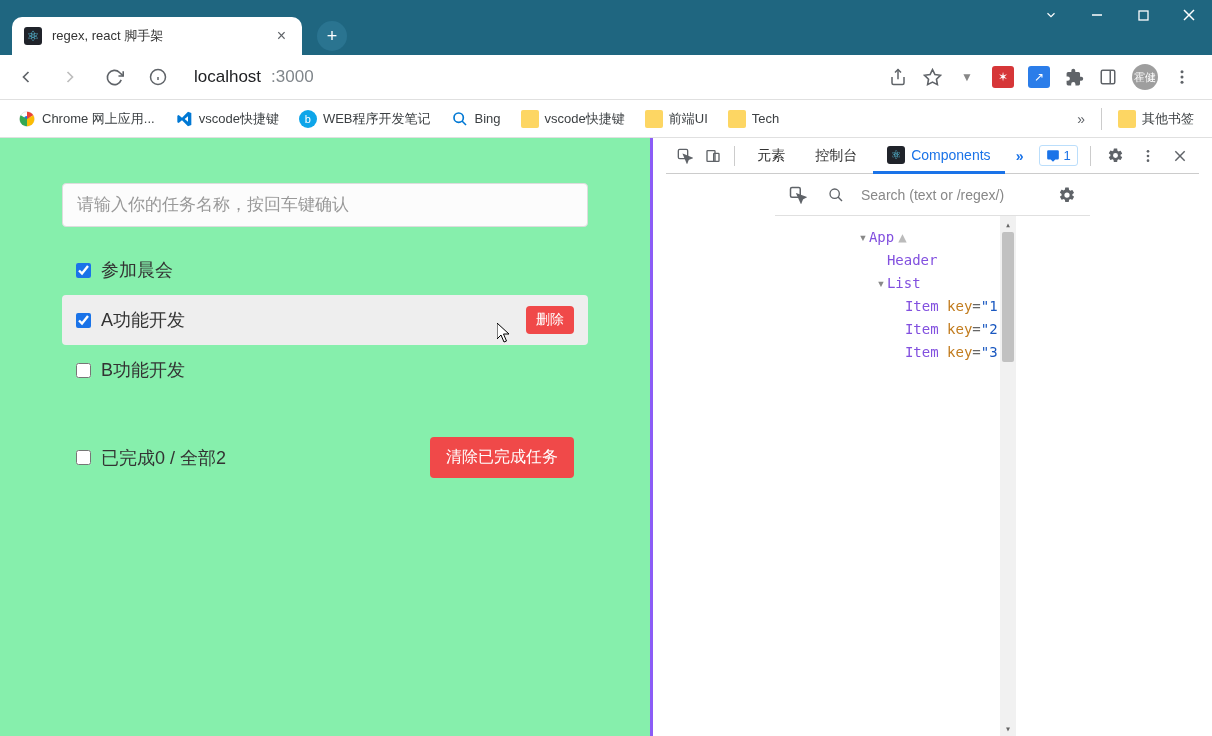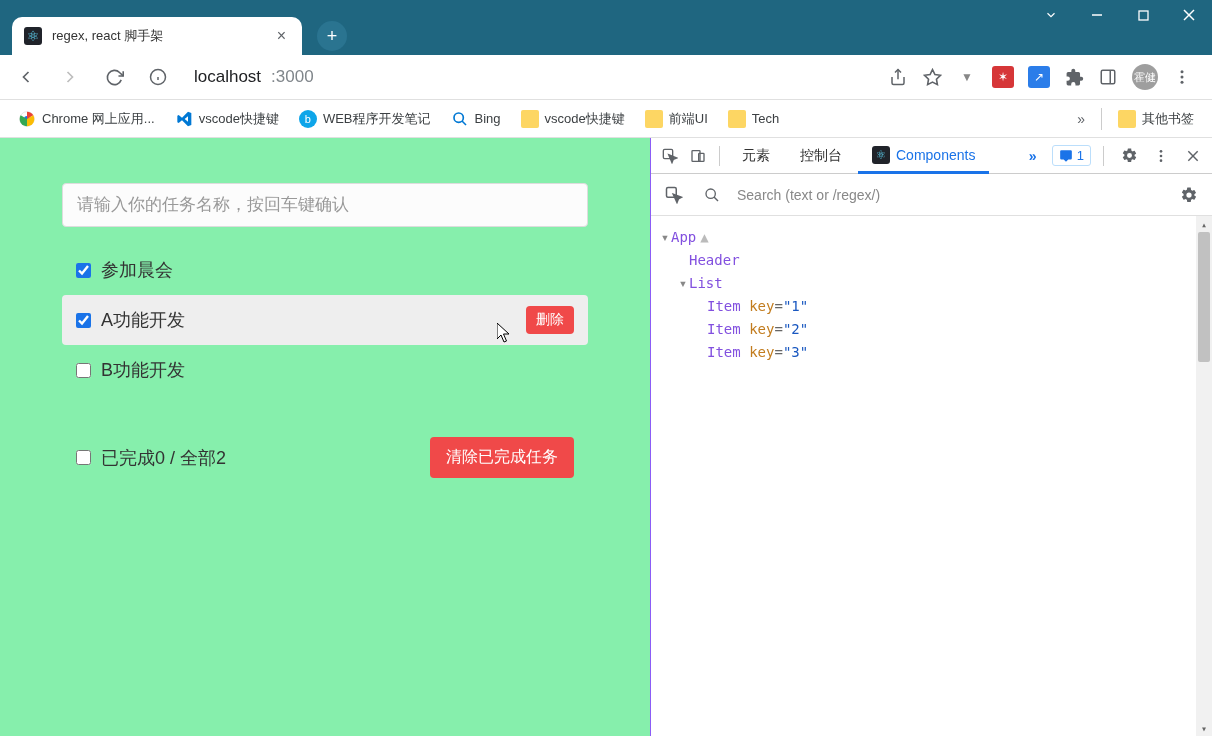--- a/index.html
+++ b/index.html
@@ -30,21 +30,21 @@
 
 .bookmarks { height: 38px; background: #fff; border-bottom: 1px solid #e0e0e0; display: flex; align-items: center; padding: 0 10px; gap: 4px; }
 .bm { display: flex; align-items: center; gap: 6px; padding: 4px 8px; border-radius: 4px; cursor: pointer; font-size: 13px; color: #3c4043; white-space: nowrap; }
 .bm-icon { width: 18px; height: 18px; display: flex; align-items: center; justify-content: center; }
 .bm-chevron { color: #5f6368; padding: 4px 8px; cursor: pointer; margin-left: auto; }
 .bm-sep { width: 1px; height: 22px; background: #ccc; margin: 0 4px; }
 
 
 .content-row { display: flex; height: calc(736px - 55px - 45px - 38px); }
 .app-pane { width: 650px; padding: 45px 62px 0 62px; background: #86efac; }
-.devtools { flex: 1; border-left: 1px solid #8b5cf6; display: flex; flex-direction: column; background: #fff; }
+.devtools { flex: 1; border-left: 3px solid #8b5cf6; display: flex; flex-direction: column; background: #fff; align-items: center; }
 
 
 .task-input { width: 100%; height: 44px; border: 1px solid #ddd; border-radius: 4px; padding: 0 14px; font-size: 17px; outline: none; background: #fcfcfc; color: #333; }
 .task-input::placeholder { color: #999; }
 .task-list { margin-top: 18px; }
 .task-item { height: 50px; display: flex; align-items: center; padding: 0 14px; border-radius: 4px; gap: 10px; }
 .task-item.hovered { background: #eeeeee; }
 .task-item input[type=checkbox] { width: 15px; height: 15px; accent-color: #1a73e8; cursor: pointer; }
 .task-label { font-size: 18px; color: #333; flex: 1; }
 .del-btn { background: #f04949; color: #fff; border: none; border-radius: 4px; padding: 5px 10px; font-size: 14px; cursor: pointer; }

